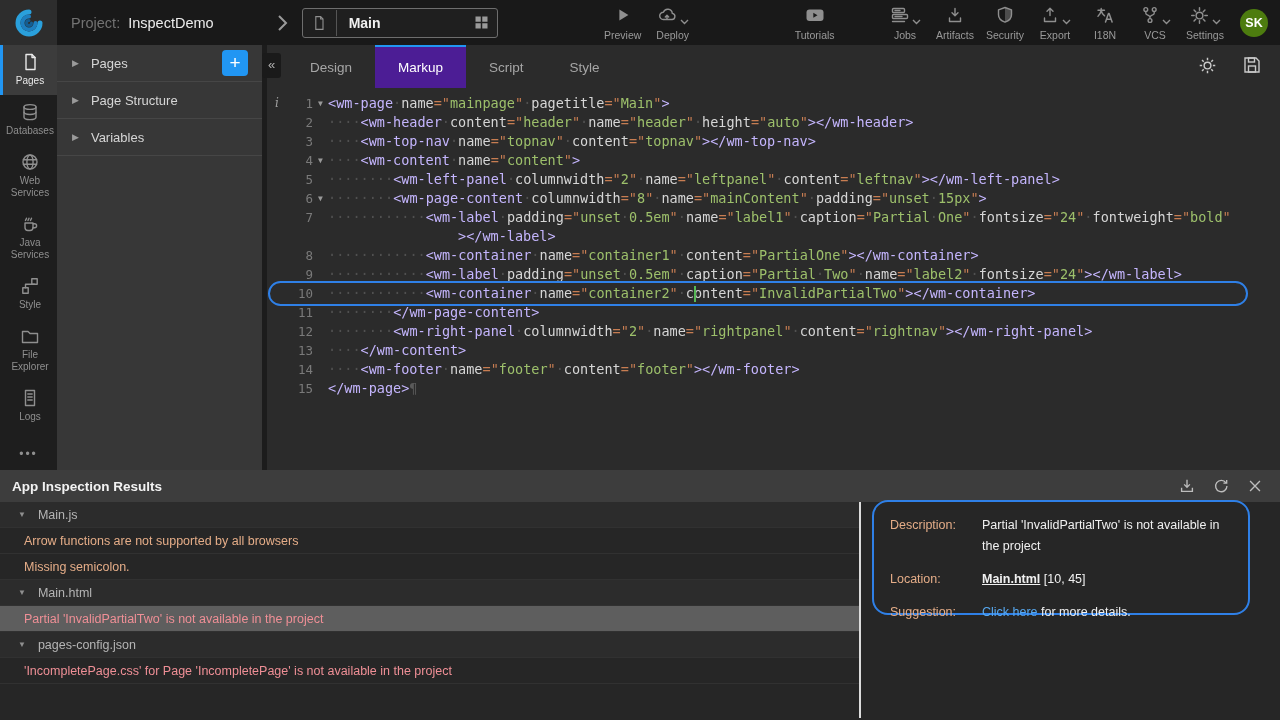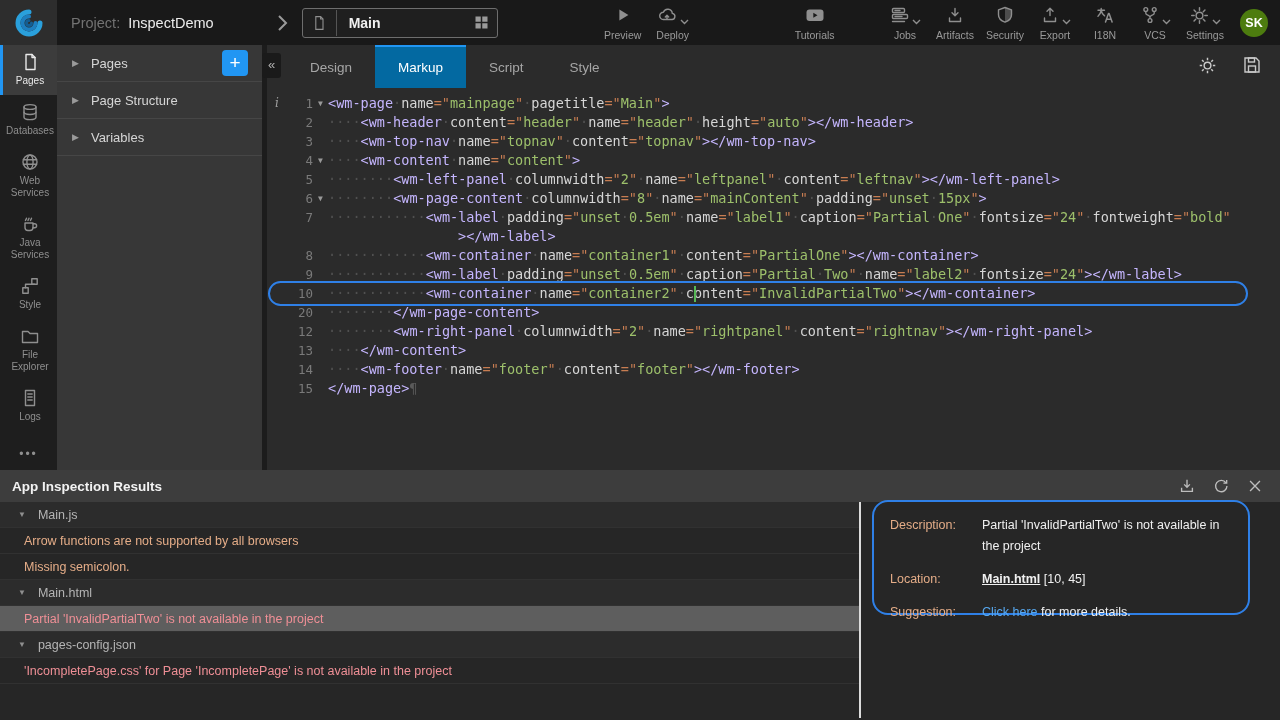--- a/index.html
+++ b/index.html
@@ -32,21 +32,21 @@
 
 .explorer{position:absolute;top:45px;left:57px;width:205px;height:425px;background:#373737}
 .ex-row{height:37px;border-bottom:1px solid #464646;display:flex;align-items:center;padding-left:15px;color:#d6d6d6;font-size:13px;position:relative;cursor:pointer}
 .ex-row .arr{color:#9a9a9a;font-size:9px;margin-right:12px}
 .add-btn{position:absolute;right:14px;top:5px;width:26px;height:26px;background:#2196f3;border-radius:4px;color:#fff;font-size:19px;line-height:25px;text-align:center;cursor:pointer}
 .collapse-tab{position:absolute;left:262px;top:53px;width:19px;height:25px;background:#1a1a1a;border-radius:3px;color:#b0b0b0;font-size:13px;text-align:center;line-height:24px;z-index:6;cursor:pointer}
 
 .editor{position:absolute;top:45px;left:262px;width:1018px;height:425px;background:#2b2b2b;border-left:5px solid #1c1c1c}
 .tabs{height:43px;display:flex;align-items:stretch;padding-left:20px;position:relative}
 .tab{padding:0 23px;display:flex;align-items:center;color:#a6a6a6;font-size:13.5px;border-top:2.5px solid transparent;cursor:pointer}
-.tab.active{background:#0369a1;color:#fff;border-top-color:#2196f3}
+.tab.active{background:#4c1d95;color:#fff;border-top-color:#2196f3}
 .ed-icons{position:absolute;right:18px;top:10px;display:flex;gap:24px;color:#c9c9c9}
 .ed-icons span{cursor:pointer}
 .codewrap{padding-top:6px;font-family:"DejaVu Sans Mono",monospace;font-size:13.5px;line-height:19px}
 .crow{display:flex;height:19px;position:relative}
 .ann{width:20px;text-align:center;color:#a0a0a0;font-style:italic;font-family:"DejaVu Serif",serif;font-size:12px;line-height:19px}
 .lnum{width:26px;text-align:right;color:#7a7a7a;font-size:12.5px;line-height:19px}
 .fold{width:15px;color:#999;font-size:8px;text-align:center;line-height:20px}
 .code{white-space:pre;position:relative;flex:1;color:#cccccc}
 .tk-tag{color:#c4b5fd}
 .tk-attr{color:#d6d6d6}
@@ -436,21 +436,21 @@
           <span class="code"><span class="tk-ws">·</span><span class="tk-ws">·</span><span class="tk-ws">·</span><span class="tk-ws">·</span><span class="tk-ws">·</span><span class="tk-ws">·</span><span class="tk-ws">·</span><span class="tk-ws">·</span><span class="tk-ws">·</span><span class="tk-ws">·</span><span class="tk-ws">·</span><span class="tk-ws">·</span><span class="tk-tag">&lt;wm-label</span><span class="tk-ws">·</span><span class="tk-attr">padding</span><span class="tk-eq">=</span><span class="tk-eq">"</span><span class="tk-val">unset<span class="tk-ws">·</span>0.5em</span><span class="tk-eq">"</span><span class="tk-ws">·</span><span class="tk-attr">caption</span><span class="tk-eq">=</span><span class="tk-eq">"</span><span class="tk-val">Partial<span class="tk-ws">·</span>Two</span><span class="tk-eq">"</span><span class="tk-ws">·</span><span class="tk-attr">name</span><span class="tk-eq">=</span><span class="tk-eq">"</span><span class="tk-val">label2</span><span class="tk-eq">"</span><span class="tk-ws">·</span><span class="tk-attr">fontsize</span><span class="tk-eq">=</span><span class="tk-eq">"</span><span class="tk-val">24</span><span class="tk-eq">"</span><span class="tk-tag">&gt;</span><span class="tk-tag">&lt;/wm-label</span><span class="tk-tag">&gt;</span></span>
         </div>
         <div class="crow hl">
           <span class="ann"></span>
           <span class="lnum">10</span>
           <span class="fold"></span>
           <span class="code"><span class="tk-ws">·</span><span class="tk-ws">·</span><span class="tk-ws">·</span><span class="tk-ws">·</span><span class="tk-ws">·</span><span class="tk-ws">·</span><span class="tk-ws">·</span><span class="tk-ws">·</span><span class="tk-ws">·</span><span class="tk-ws">·</span><span class="tk-ws">·</span><span class="tk-ws">·</span><span class="tk-tag">&lt;wm-container</span><span class="tk-ws">·</span><span class="tk-attr">name</span><span class="tk-eq">=</span><span class="tk-eq">"</span><span class="tk-val">container2</span><span class="tk-eq">"</span><span class="tk-ws">·</span><span class="tk-attr">content</span><span class="tk-eq">=</span><span class="tk-eq">"</span><span class="tk-val">InvalidPartialTwo</span><span class="tk-eq">"</span><span class="tk-tag">&gt;</span><span class="tk-tag">&lt;/wm-container</span><span class="tk-tag">&gt;</span><span class="cursor" style="left:45ch"></span></span>
         </div>
         <div class="crow">
           <span class="ann"></span>
-          <span class="lnum">20</span>
+          <span class="lnum">11</span>
           <span class="fold"></span>
           <span class="code"><span class="tk-ws">·</span><span class="tk-ws">·</span><span class="tk-ws">·</span><span class="tk-ws">·</span><span class="tk-ws">·</span><span class="tk-ws">·</span><span class="tk-ws">·</span><span class="tk-ws">·</span><span class="tk-tag">&lt;/wm-page-content</span><span class="tk-tag">&gt;</span></span>
         </div>
         <div class="crow">
           <span class="ann"></span>
           <span class="lnum">12</span>
           <span class="fold"></span>
           <span class="code"><span class="tk-ws">·</span><span class="tk-ws">·</span><span class="tk-ws">·</span><span class="tk-ws">·</span><span class="tk-ws">·</span><span class="tk-ws">·</span><span class="tk-ws">·</span><span class="tk-ws">·</span><span class="tk-tag">&lt;wm-right-panel</span><span class="tk-ws">·</span><span class="tk-attr">columnwidth</span><span class="tk-eq">=</span><span class="tk-eq">"</span><span class="tk-val">2</span><span class="tk-eq">"</span><span class="tk-ws">·</span><span class="tk-attr">name</span><span class="tk-eq">=</span><span class="tk-eq">"</span><span class="tk-val">rightpanel</span><span class="tk-eq">"</span><span class="tk-ws">·</span><span class="tk-attr">content</span><span class="tk-eq">=</span><span class="tk-eq">"</span><span class="tk-val">rightnav</span><span class="tk-eq">"</span><span class="tk-tag">&gt;</span><span class="tk-tag">&lt;/wm-right-panel</span><span class="tk-tag">&gt;</span></span>
         </div>
         <div class="crow">

